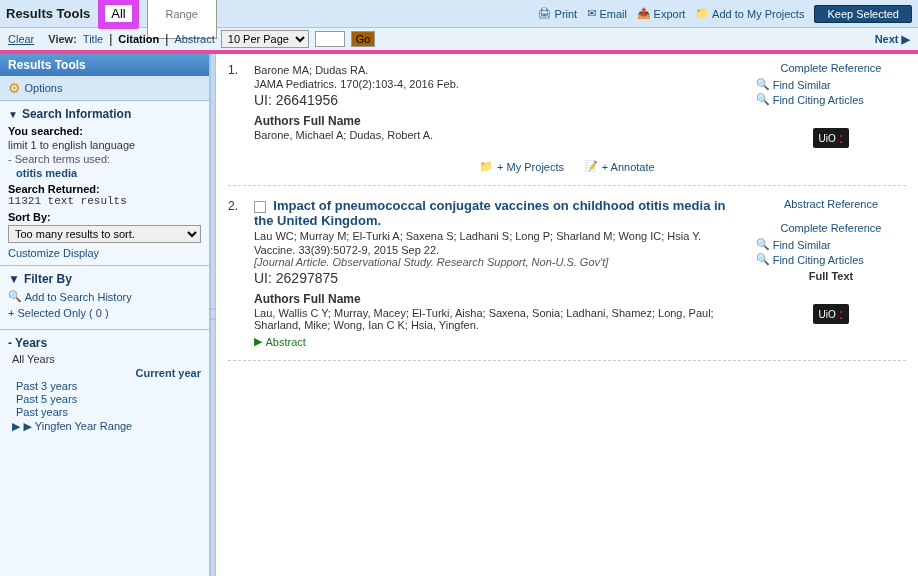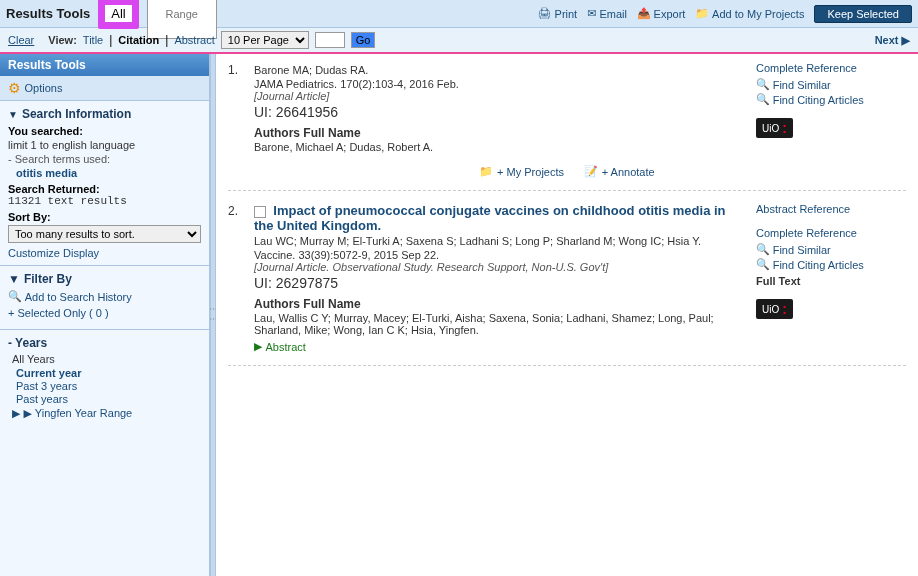--- a/index.html
+++ b/index.html
@@ -58,21 +58,21 @@
       border: 1px solid #0d3558;
       padding: 2px 12px;
       font-size: 11px;
       cursor: pointer;
       border-radius: 2px;
     }
 
     
     .view-toolbar {
       background: #e8f2fb;
-      border-bottom: 2px solid #ec4899;
+      border-bottom: 4px solid #ec4899;
       display: flex;
       align-items: center;
       padding: 3px 8px;
       height: 26px;
       gap: 6px;
     }
     .clear-btn {
       font-size: 11px;
       color: #1a4d7a;
       cursor: pointer;
@@ -95,21 +95,21 @@
       padding: 1px 2px;
     }
     .page-input {
       border: 1px solid #999;
       padding: 1px 4px;
       font-size: 11px;
       width: 30px;
       text-align: center;
     }
     .go-btn {
-      background: #3b82f6;
+      background: #a16207;
       border: 1px solid #999;
       padding: 1px 4px;
       font-size: 11px;
       cursor: pointer;
     }
     .next-btn {
       margin-left: auto;
       font-size: 11px;
       color: #1a4d7a;
       cursor: pointer;
@@ -193,21 +193,21 @@
       align-items: center;
       gap: 4px;
       margin-bottom: 4px;
     }
     .add-search-history { color: #1a4d7a; font-size: 11px; cursor: pointer; display: flex; align-items: center; gap: 3px; margin-bottom: 4px; }
     .selected-only { font-size: 11px; color: #1a4d7a; cursor: pointer; margin-bottom: 4px; }
     .years-section { padding: 6px 8px; }
     .years-header { font-weight: bold; font-size: 12px; color: #1a3a5c; margin-bottom: 3px; }
     .years-all { font-size: 11px; color: #333; padding-left: 4px; margin-bottom: 2px; }
     .year-link { font-size: 11px; color: #1a4d7a; cursor: pointer; display: block; padding-left: 8px; margin-bottom: 1px; }
-    .year-link.active { font-weight: bold; }
+    .year-link.active { font-weight: bold; text-align: right; }
     .specific-year { font-size: 11px; color: #1a4d7a; cursor: pointer; display: flex; align-items: center; gap: 3px; padding-left: 4px; margin-top: 2px; }
 
     
     .resize-handle {
       width: 6px;
       background: #c5d8ee;
       cursor: col-resize;
       border-right: 1px solid #aac5e0;
       border-left: 1px solid #aac5e0;
       display: flex;
@@ -234,21 +234,21 @@
       display: flex;
       gap: 8px;
     }
     .article-number {
       font-size: 12px;
       color: #333;
       min-width: 18px;
       padding-top: 1px;
     }
     .article-main { flex: 1; }
-    .article-actions { min-width: 150px; text-align: left; font-size: 11px; }
+    .article-actions { min-width: 150px; text-align: center; font-size: 11px; }
 
     .article-checkbox {
       display: inline-block;
       width: 12px;
       height: 12px;
       border: 1px solid #999;
       background: #fff;
       margin-right: 4px;
       vertical-align: middle;
     }
@@ -275,21 +275,21 @@
 
     .uio-badge {
       background: #1a1a1a;
       color: #fff;
       font-size: 10px;
       padding: 2px 6px;
       border-radius: 2px;
       display: inline-flex;
       align-items: center;
       gap: 3px;
-      margin-top: 12px;
+      margin-top: 22px;
     }
     .uio-badge .uio-red {
       color: #e8001c;
       font-size: 14px;
       font-weight: bold;
     }
 
     .article-bottom-actions {
       display: flex;
       justify-content: center;
@@ -409,20 +409,21 @@
         <span>Add to Search History</span>
       </div>
       <div class="selected-only">+ Selected Only ( 0 )</div>
     </div>
 
     <div class="years-section">
       <div class="years-header">- Years</div>
       <div class="years-all">All Years</div>
       <a class="year-link active">Current year</a>
       <a class="year-link">Past 3 years</a>
+      <a class="year-link">Past 5 years</a>
       <a class="year-link">Past years</a>
       <div class="specific-year">
         <span>▶</span>
         <span>▶ Yingfen Year Range</span>
       </div>
     </div>
   </div>
 
   <div class="resize-handle">
     <span class="resize-dots">⋮⋮</span>
@@ -431,21 +432,20 @@
   <div class="right-panel">
 
     <div class="article-entry">
       <div class="article-row">
         <div class="article-number">
           <span>1.</span>
         </div>
         <div class="article-main">
           <div class="article-authors">Barone MA; Dudas RA.</div>
           <div class="article-journal">JAMA Pediatrics. 170(2):103-4, 2016 Feb.</div>
-          <div class="article-type">[Journal Article]</div>
           <div class="article-ui">UI: 26641956</div>
           <div class="authors-full">
             <div class="authors-full-label">Authors Full Name</div>
             <div class="authors-full-names">Barone, Michael A; Dudas, Robert A.</div>
           </div>
         </div>
         <div class="article-actions">
           <a class="complete-reference">Complete Reference</a>
           <div class="find-similar">
             <span>🔍</span>

